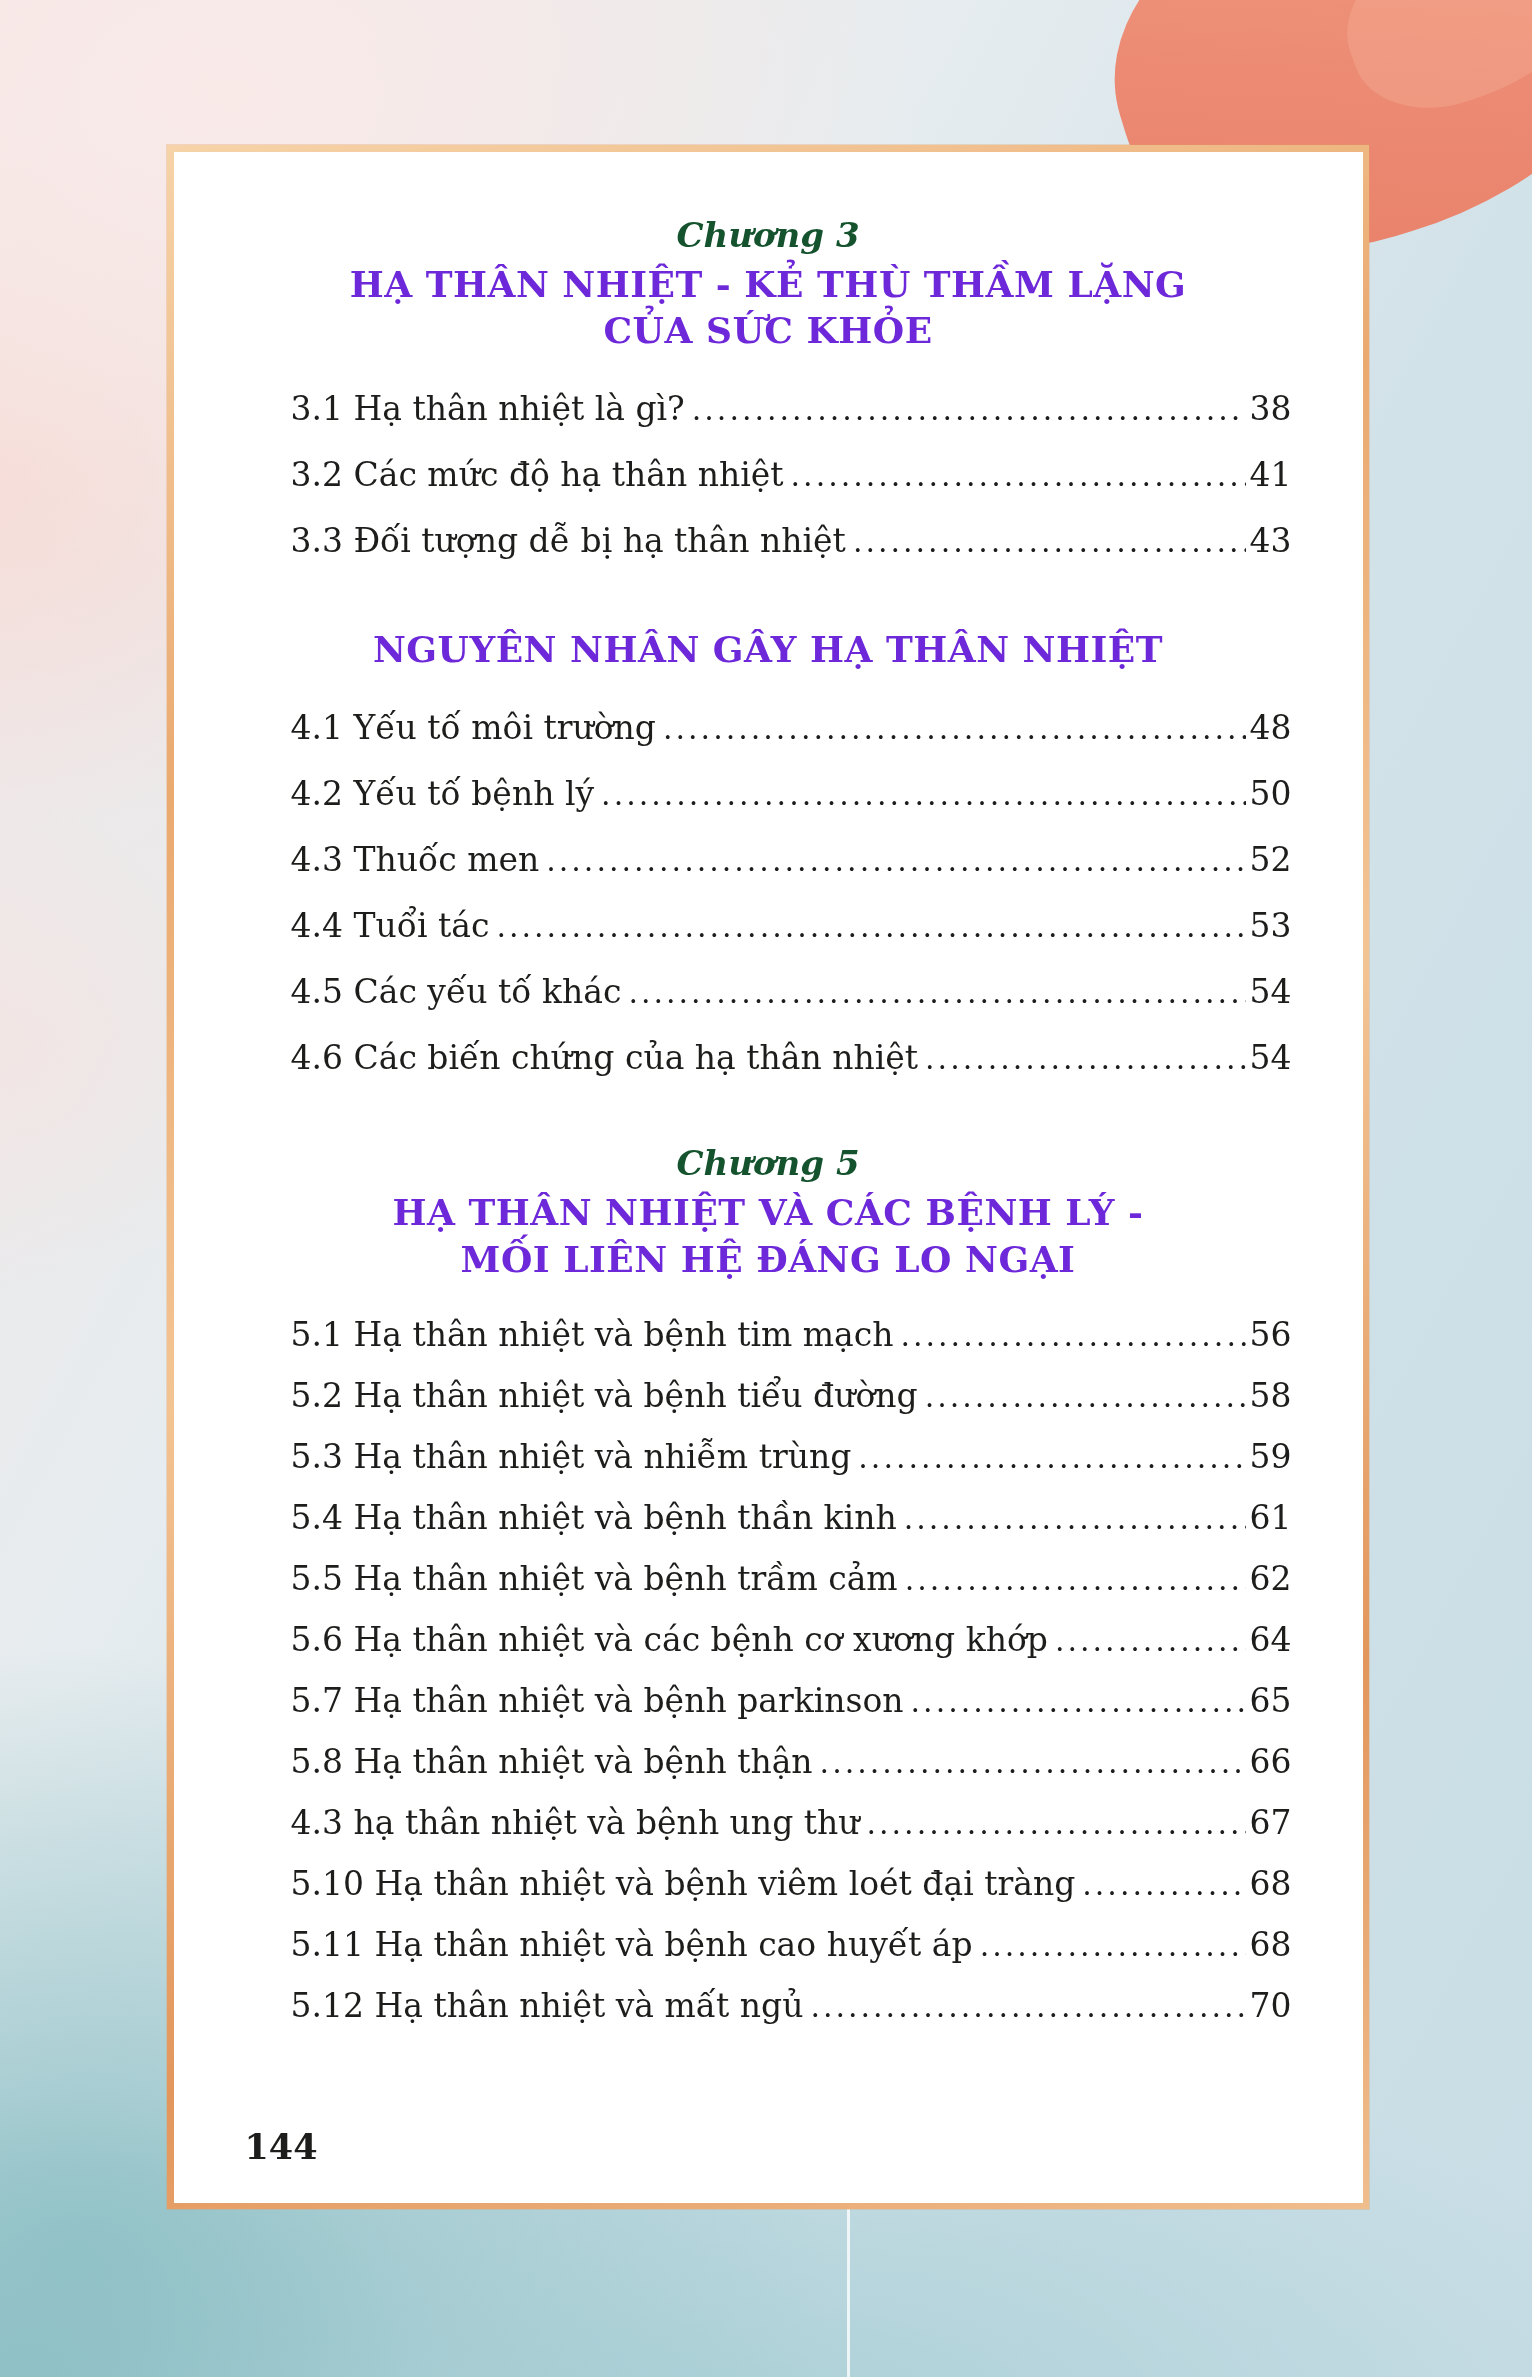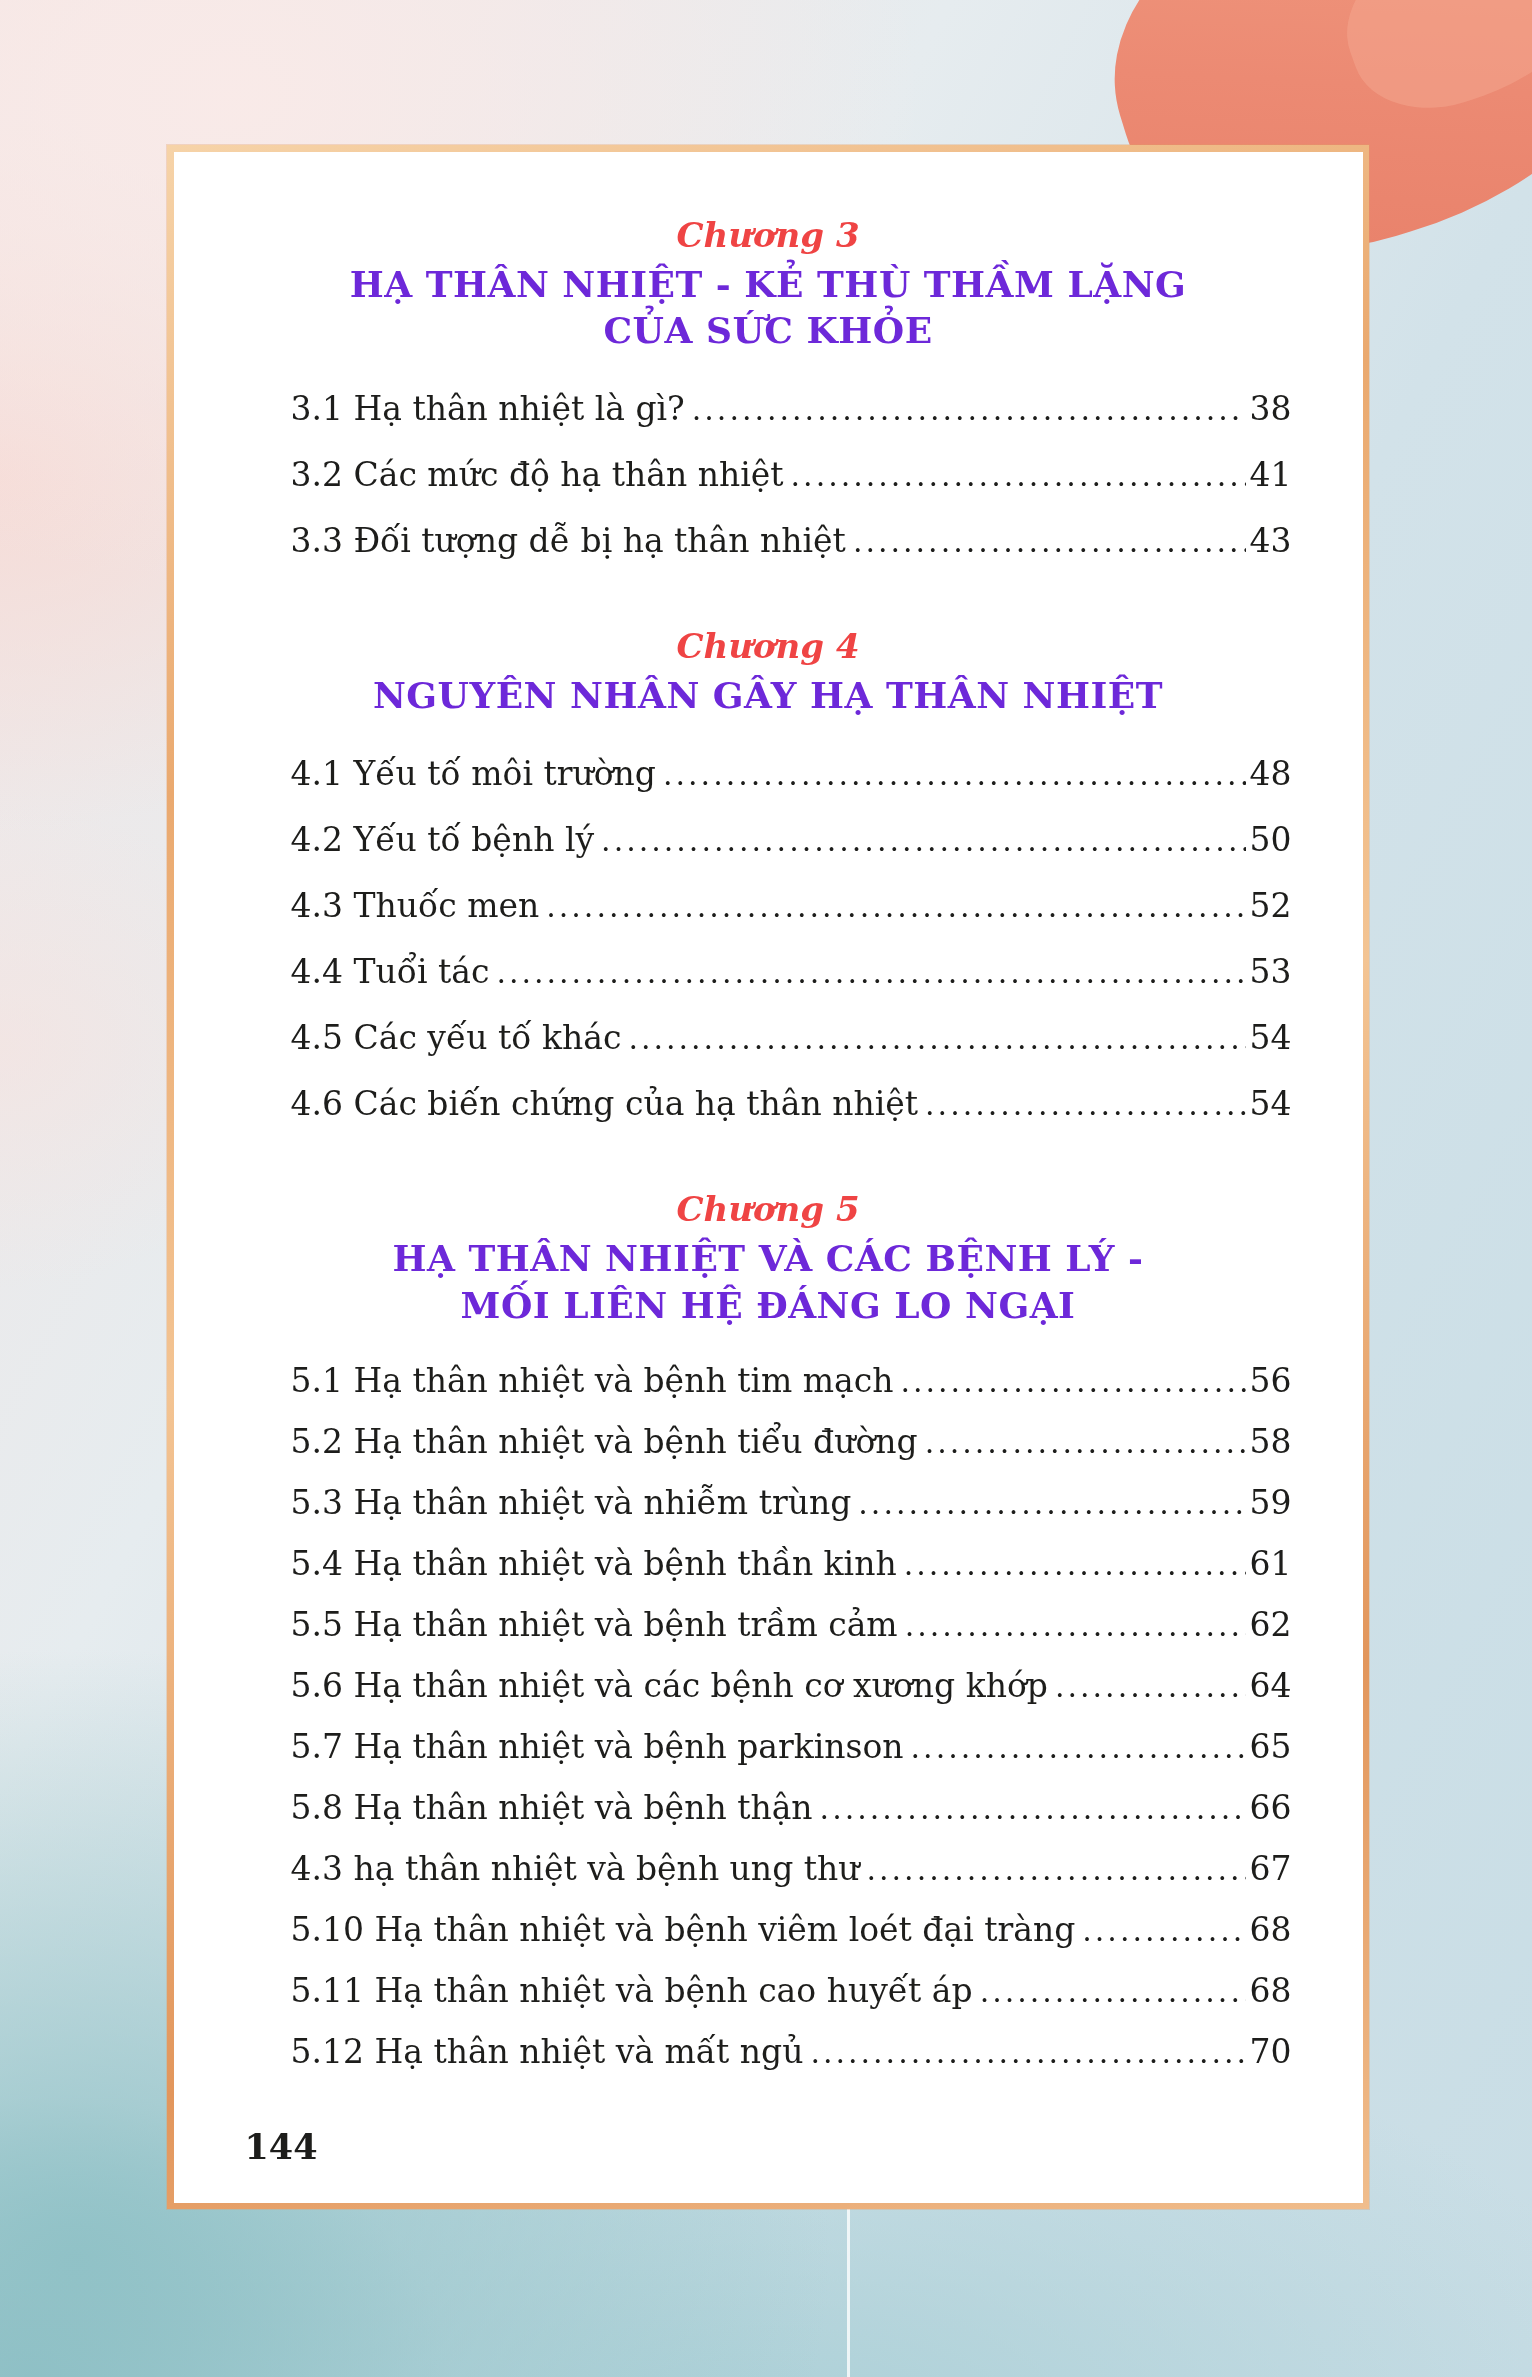--- a/index.html
+++ b/index.html
@@ -65,21 +65,21 @@
     padding: 63px 71px 32px 71px;
     display: flex; flex-direction: column;
   }
 
   
   .toc-section { margin-top: 52px; }
   .toc-section.first { margin-top: 0; }
 
   .chapter-label {
     font-size: 34px; font-style: italic; font-weight: bold;
-    color: #ef4444; text-align: center;
+    color: #14532d; text-align: center;
     margin-bottom: 6px;
   }
   .chapter-title {
     font-size: 36px; font-weight: bold;
     color: #6d28d9; text-align: center;
     line-height: 1.30; letter-spacing: 0.5px;
     margin-bottom: 22px;
   }
 
   
@@ -142,21 +142,20 @@
         </div>
         <div class="toc-row">
           <span class="toc-label">3.3 Đối tượng dễ bị hạ thân nhiệt</span>
           <span class="leader">........................................................................................................................................................................................................</span>
           <span class="toc-page">43</span>
         </div>
       </div>
     </section>
 
     <section class="toc-section">
-      <div class="chapter-label">Chương 4</div>
       <div class="chapter-title">
         <div>NGUYÊN NHÂN GÂY HẠ THÂN NHIỆT</div>
       </div>
       <div class="toc-rows">
         <div class="toc-row">
           <span class="toc-label">4.1 Yếu tố môi trường</span>
           <span class="leader">........................................................................................................................................................................................................</span>
           <span class="toc-page">48</span>
         </div>
         <div class="toc-row">

